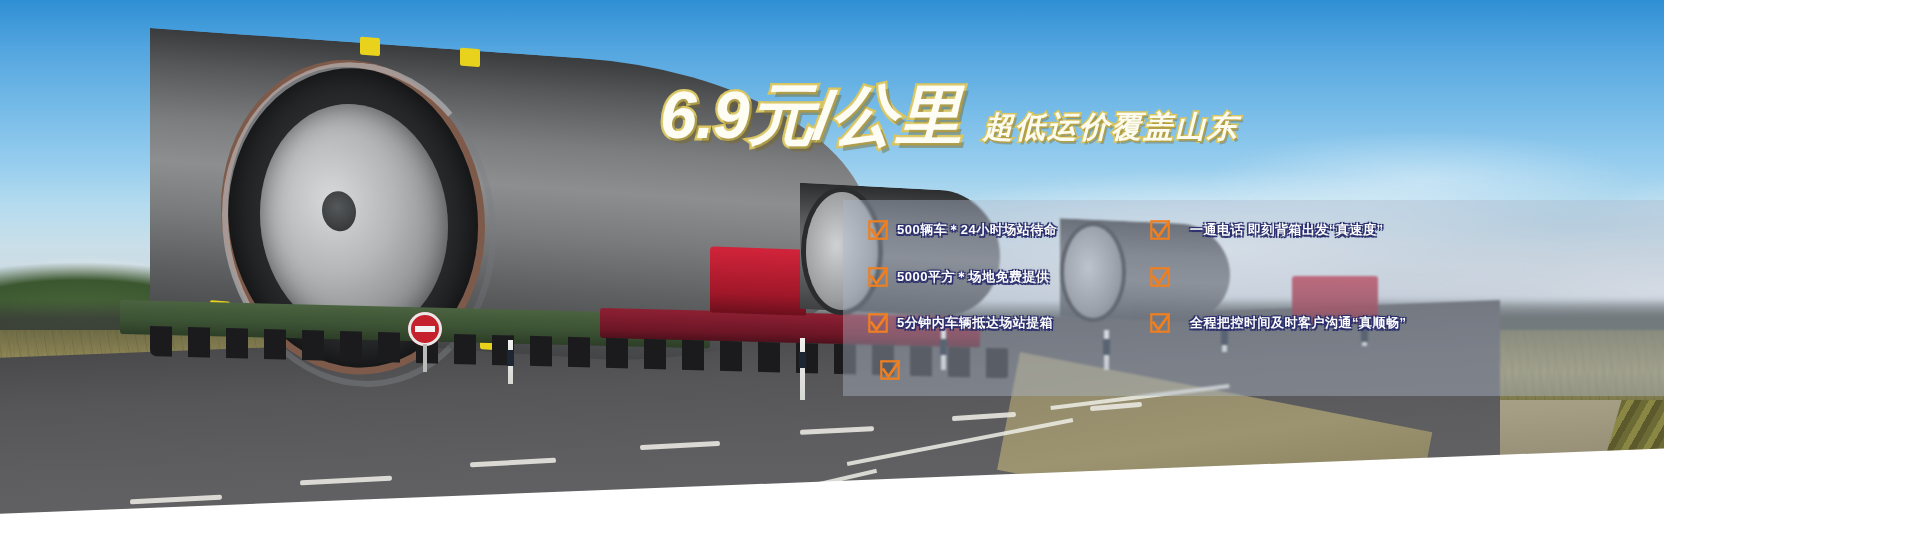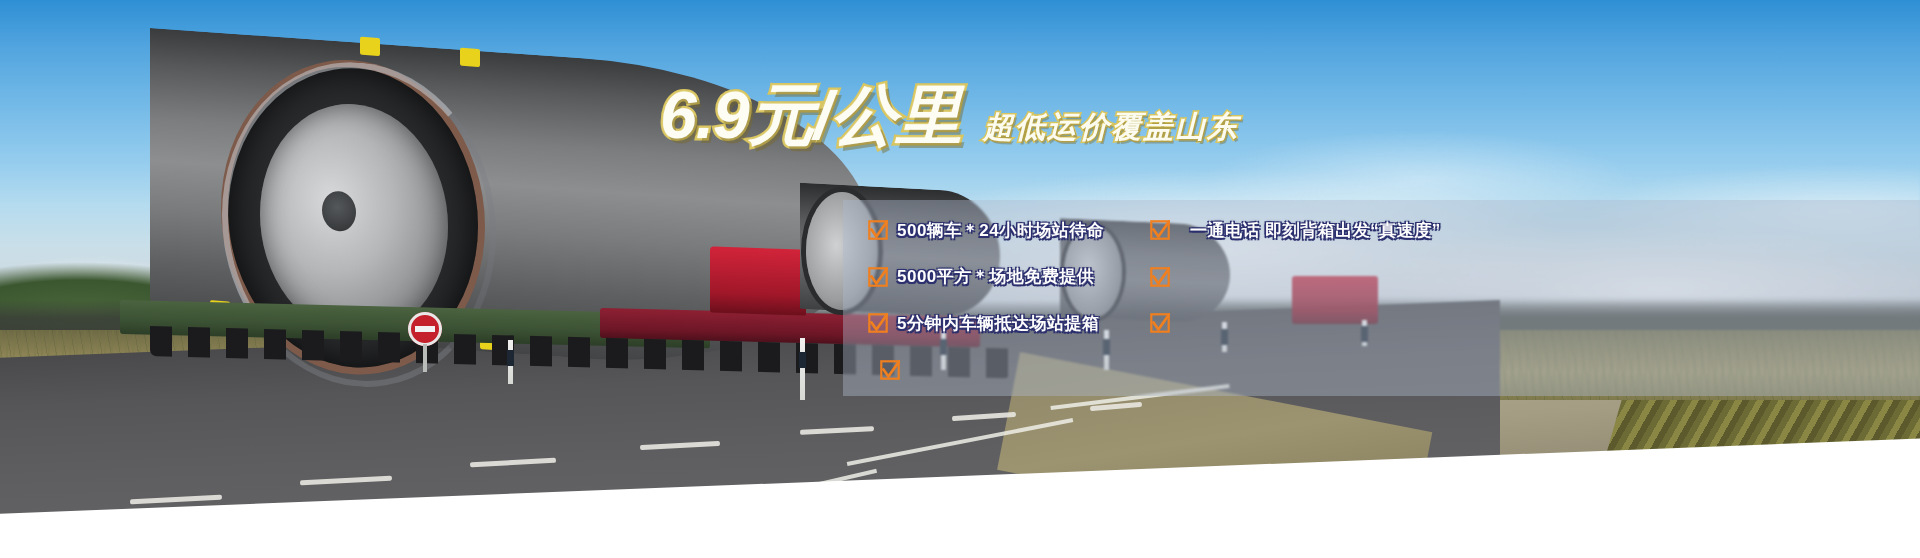--- a/index.html
+++ b/index.html
@@ -7,21 +7,21 @@
     padding: 0;
     background: #ffffff;
   }
   body {
     font-family: "Liberation Sans", "DejaVu Sans", sans-serif;
   }
 
   
   .banner {
     position: relative;
-    width: 1920px;
+    width: 1664px;
     height: 558px;
     overflow: hidden;
     background: #8fc8ee;
   }
 
   
   .photo {
     position: absolute;
     inset: 0;
     overflow: hidden;
@@ -408,21 +408,21 @@
   .bullet.col-right {
     padding-left: 12px;
     gap: 20px;
   }
   .check-icon {
     flex: 0 0 auto;
     width: 20px; height: 20px;
     display: block;
   }
   .bullet-label {
-    font-size: 17px;
+    font-size: 13px;
     font-weight: bold;
     color: #fdfdfd;
     letter-spacing: .5px;
     white-space: nowrap;
     text-shadow:
       -1.5px -1.5px 0 #2b2f6e,
        1.5px -1.5px 0 #2b2f6e,
       -1.5px  1.5px 0 #2b2f6e,
        1.5px  1.5px 0 #2b2f6e,
        0 0 3px rgba(25,28,80,.9);
@@ -538,20 +538,21 @@
         <rect x="1.3" y="1.3" width="17.4" height="17.4" fill="none" stroke="#ef7f1f" stroke-width="2.2"></rect>
         <path d="M3.5 9.5 L8.4 16.5 L19 1.5" fill="none" stroke="#ef7f1f" stroke-width="2.8" stroke-linecap="round" stroke-linejoin="round"></path>
       </svg>
       <span class="bullet-label">5分钟内车辆抵达场站提箱</span>
     </div>
     <div class="bullet col-right">
       <svg class="check-icon" viewBox="0 0 20 20">
         <rect x="1.3" y="1.3" width="17.4" height="17.4" fill="none" stroke="#ef7f1f" stroke-width="2.2"></rect>
         <path d="M3.5 9.5 L8.4 16.5 L19 1.5" fill="none" stroke="#ef7f1f" stroke-width="2.8" stroke-linecap="round" stroke-linejoin="round"></path>
       </svg>
+      <span class="bullet-label">全程把控时间及时客户沟通“真顺畅”</span>
     </div>
 
     <div class="bullet col-right">
       <svg class="check-icon" viewBox="0 0 20 20">
         <rect x="1.3" y="1.3" width="17.4" height="17.4" fill="none" stroke="#ef7f1f" stroke-width="2.2"></rect>
         <path d="M3.5 9.5 L8.4 16.5 L19 1.5" fill="none" stroke="#ef7f1f" stroke-width="2.8" stroke-linecap="round" stroke-linejoin="round"></path>
       </svg>
     </div>
   </div>
 

